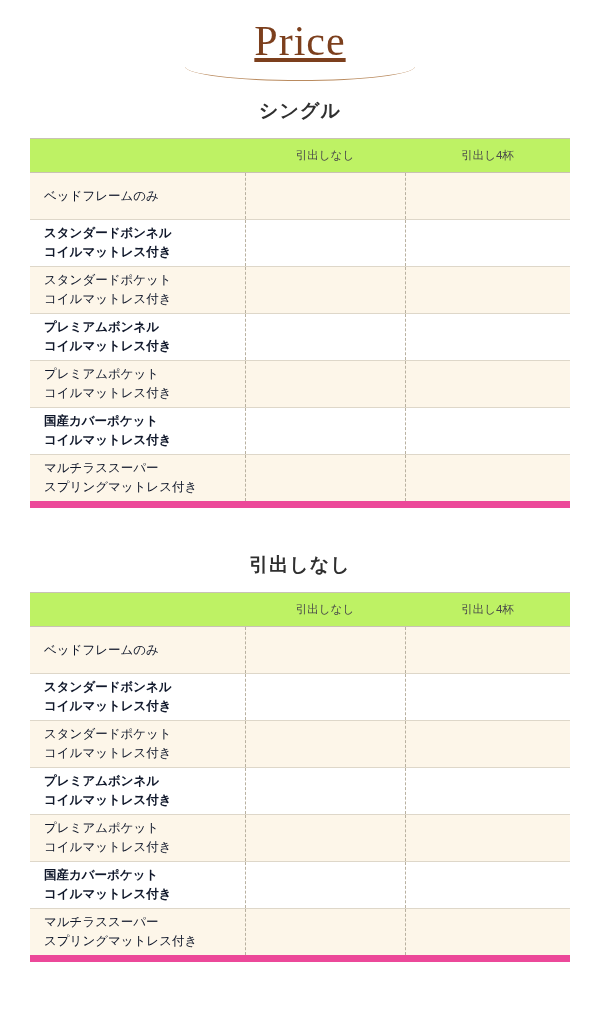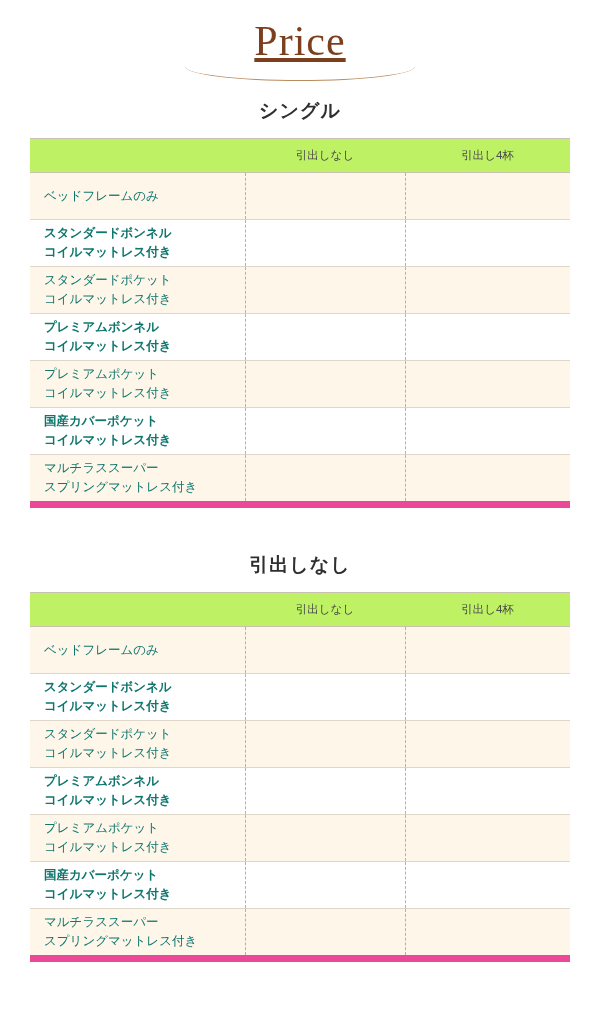--- a/index.html
+++ b/index.html
@@ -95,21 +95,21 @@
     height: 44px;
     vertical-align: middle;
     border-bottom: 1px solid #ded7c9;
   }
   table.price-table tbody tr:last-child td {
     border-bottom: 7px solid #ec4899;
   }
   td.label-cell {
     font-size: 12.5px;
     line-height: 1.5;
-    color: #0f766e;
+    color: #0f172a;
     padding-left: 14px;
   }
   td.val-cell {
     border-left: 1px dashed #b9b1a0;
     text-align: center;
     font-size: 12.5px;
     color: #3a3a3a;
   }
   tr.shade td { background: #fdf6e9; }
   tr.plain td { background: #ffffff; font-weight: bold; }

